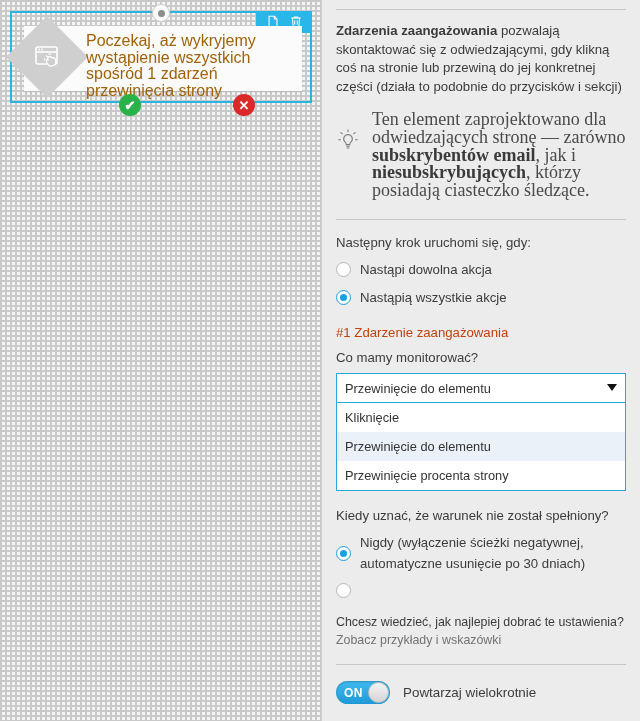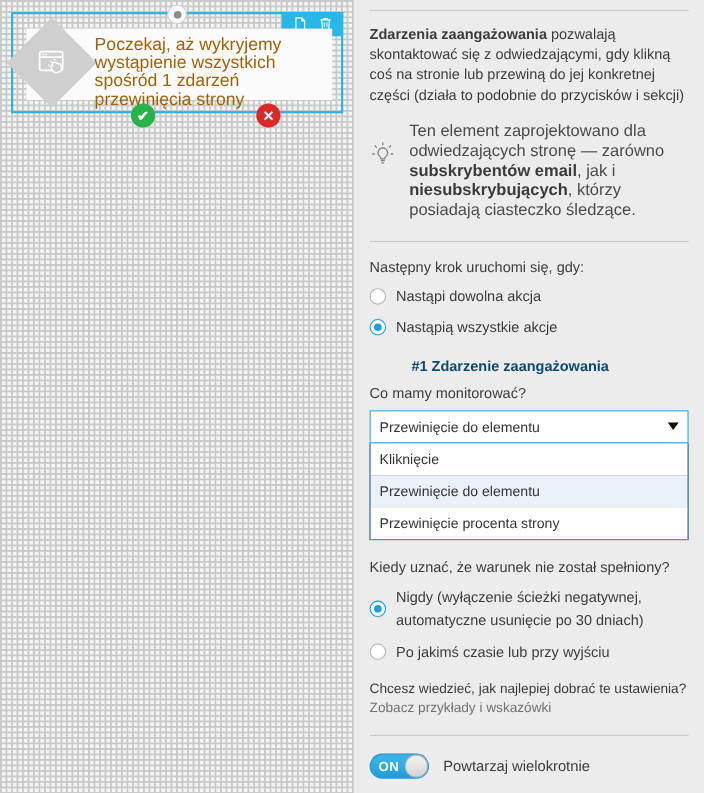--- a/index.html
+++ b/index.html
@@ -86,58 +86,58 @@
   }
   .hr { height: 1px; background: #c8c8c8; margin: 9px 0 0 0; }
   .intro {
     font-size: 13.2px; line-height: 18.6px; color: #3c3c3c;
     margin-top: 12px;
   }
   .intro b { font-weight: bold; }
 
   .tip { display: flex; gap: 10px; margin-top: 15px; align-items: flex-start; }
   .tip-icon { flex: 0 0 auto; width: 26px; padding-top: 16px; }
-  .tip-text { font-size: 15px; line-height: 17.6px; color: #4a4a4a; }
+  .tip-text { font-size: 18px; line-height: 17.6px; color: #4a4a4a; font-family: Liberation Serif, serif; }
   .tip-text b { font-weight: bold; color: #3a3a3a; }
 
   .q { font-size: 13.2px; color: #3c3c3c; margin-top: 14px; line-height: 17px; }
 
   .radio-row { display: flex; align-items: center; gap: 9px; margin-top: 9px; }
   .radio-row.two-line { align-items: center; }
   .radio {
     flex: 0 0 auto;
     width: 15px; height: 15px; border-radius: 50%;
     border: 1px solid #b7b7b7; background: #fff;
     display: flex; align-items: center; justify-content: center;
   }
   .radio.on { border: 1px solid #1ba0dd; }
   .radio.on::after {
     content: ""; width: 7px; height: 7px; border-radius: 50%; background: #1ba0dd;
   }
   .radio-label { font-size: 13.2px; color: #3c3c3c; line-height: 19px; }
 
   .sub-head {
-    font-size: 13.2px; font-weight: bold; color: #0c4a6e; margin-top: 18px; margin-left: 38px;
+    font-size: 13.2px; font-weight: normal; color: #c2410c; margin-top: 18px;
   }
 
   .select-wrap { position: relative; margin-top: 7px; }
   .select-box {
     height: 30px; background: #fff; border: 1px solid #27a9e0;
     display: flex; align-items: center; padding: 0 8px;
     font-size: 12.8px; color: #333;
   }
   .caret {
     position: absolute; right: 9px; top: 11px;
     width: 0; height: 0;
     border-left: 5.5px solid transparent;
     border-right: 5.5px solid transparent;
     border-top: 7px solid #111;
   }
   .options {
-    background: #7f1d1d; border: 1px solid #27a9e0; border-top: none; text-align: right;
+    background: #84cc16; border: 1px solid #27a9e0; border-top: none; text-align: right;
   }
   .option {
     height: 29px; display: flex; align-items: center; padding: 0 8px;
     font-size: 12.8px; color: #333; background: #fff;
   }
   .option.sel { background: #eaf1f9; }
 
   .link { color: #737373; font-size: 12.4px; text-decoration: none; display:inline-block; }
   .hint { font-size: 12.4px; color: #3c3c3c; margin-top: 16px; line-height: 16px; }
 
@@ -254,21 +254,20 @@
     </div>
 
     <div class="q" style="margin-top:16px">Kiedy uznać, że warunek nie został spełniony?</div>
 
     <div class="radio-row two-line" style="margin-top:8px">
       <span class="radio on"></span>
       <span class="radio-label" style="line-height:21px">Nigdy (wyłączenie ścieżki negatywnej, automatyczne usunięcie po 30 dniach)</span>
     </div>
     <div class="radio-row">
       <span class="radio"></span>
-      <span class="radio-label">Po jakimś czasie lub przy wyjściu</span>
     </div>
 
     <div class="hint">Chcesz wiedzieć, jak najlepiej dobrać te ustawienia?</div>
     <a class="link" href="#">Zobacz przykłady i wskazówki</a>
 
     <div class="hr" style="margin-top:16px"></div>
 
     <div class="toggle-row">
       <div class="toggle">
         <span class="t-txt">ON</span>

